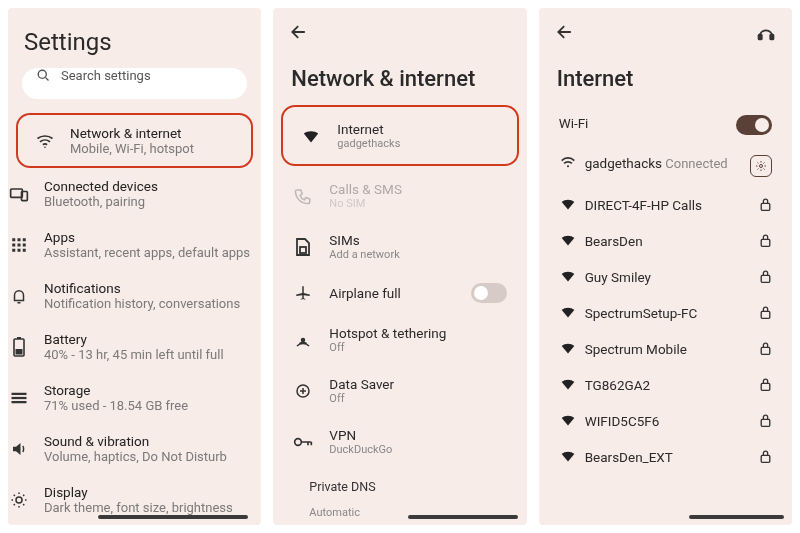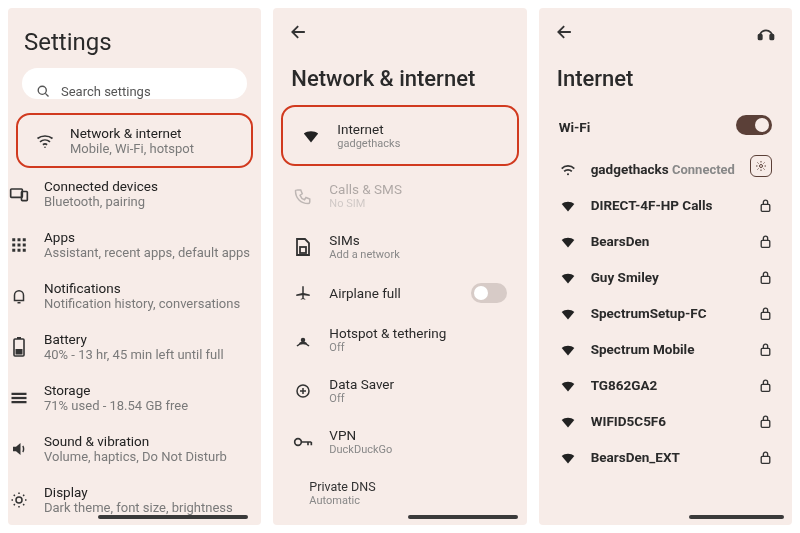--- a/index.html
+++ b/index.html
@@ -29,21 +29,21 @@
     font-size: 24px;
     font-weight: 400;
     padding: 20px 16px 12px;
   }
   .search-pill {
     margin: 0 14px 14px;
     background: #fff;
     border-radius: 22px;
     height: 36px;
     display: flex;
-    align-items: flex-end;
+    align-items: flex-start;
     padding: 0 14px;
     gap: 10px;
     color: #555;
   }
   .row {
     display: flex;
     align-items: center;
     gap: 14px;
     padding: 10px 0;
   }
@@ -92,23 +92,22 @@
     background:#d7cbc7; position:relative;
   }
   .toggle::after{
     content:""; position:absolute; width:14px; height:14px;
     border-radius:50%; background:#fff; top:3px; left:3px;
   }
   .toggle.on{ background:#5b4038; }
   .toggle.on::after{ background:#f7ece8; left:19px; }
   
   .wrow {
-    display:flex; align-items:flex-end; gap:14px;
+    display:flex; align-items:flex-start; gap:8px;
     padding:10px 20px;
-    font-weight:bold;
   }
   .wrow .wlabel{ flex:1; font-size:13.5px;}
   .wrow .sub{ font-size:13px; color:#888;}
   .mini-btn {
     width:22px; height:22px; border-radius:6px;
     border:1.5px solid #5b4038; display:flex; align-items:center; justify-content:center;
   }
   .divider{ height:1px; background:#e2d6d1; margin:0 0;}
   svg { display:block; }
   .underline1 {
@@ -359,21 +358,21 @@
     </span>
     <span class="texts">
       <span class="primary">VPN</span>
       <span class="secondary">DuckDuckGo</span>
     </span>
   </div>
 
   <div class="divider"></div>
   <div class="section-head">
     <div>Private DNS</div>
-    <div style="font-size:11px;color:#888;">Automatic</div>
+    <div style="font-size:11px;color:#888;margin-top:12px;">Automatic</div>
   </div>
   <div class="divider" style="margin-top:8px;"></div>
   <div class="section-head" style="padding-bottom:0;">Adaptive connectivity</div>
 
   <div class="underline2"></div>
 </div>
 
 <div class="phone">
   <div class="topbar">
     <span>

